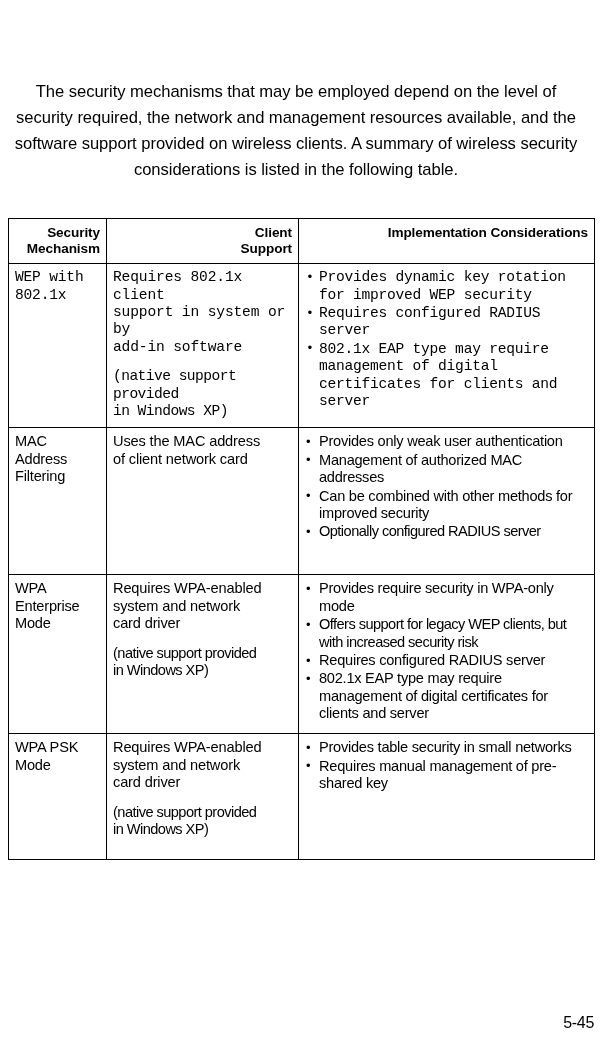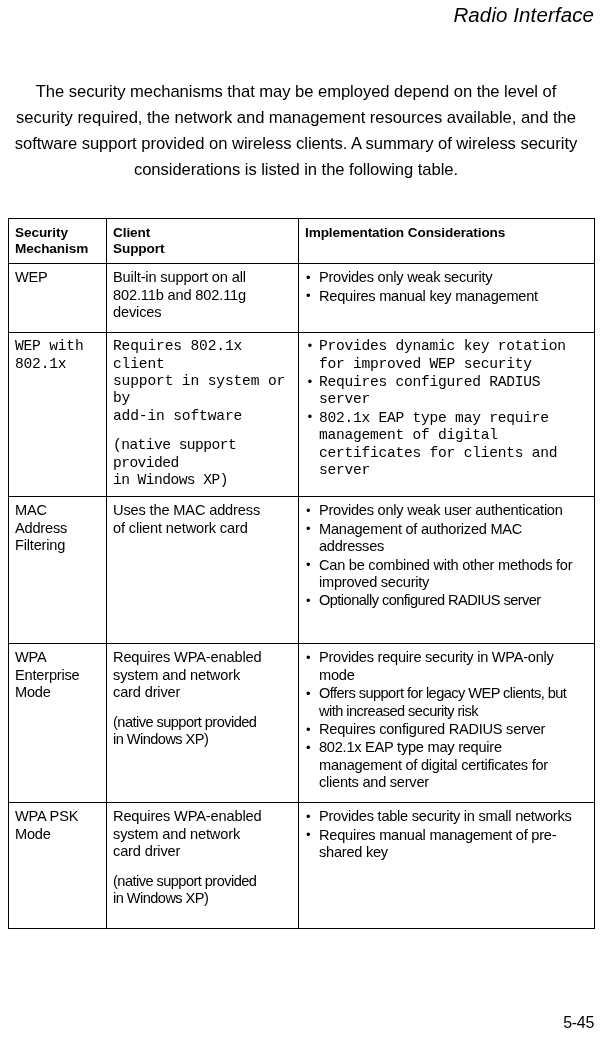--- a/index.html
+++ b/index.html
@@ -69,20 +69,21 @@
   .col-client { width: 192px; }
   .col-impl  { width: 296px; }
 
   
   .sec-table thead th {
     font-size: 13.6px;
     font-weight: bold;
     line-height: 15.6px;
     padding-top: 6px;
     letter-spacing: -0.1px;
+    text-align: right;
   }
   .hdr-l1 { display: block; }
   .hdr-l2 { display: block; }
 
   
   .cell-mech {
     font-size: 14.6px;
     line-height: 17.4px;
     letter-spacing: -0.2px;
     white-space: pre-line;
@@ -137,21 +138,20 @@
     font-size: 16px;
     line-height: 22px;
     letter-spacing: -0.3px;
   }
 </style>
 </head>
 <body>
 
 <div class="page">
 
-  <div class="running-head">Radio Interface</div>
 
   <p class="body-text">The security mechanisms that may be employed depend on the level of security required, the network and management resources available, and the software support provided on wireless clients. A summary of wireless security considerations is listed in the following table.</p>
 
   <table class="sec-table">
     <colgroup>
       <col class="col-mech">
       <col class="col-client">
       <col class="col-impl">
     </colgroup>
     <thead>
@@ -164,34 +164,20 @@
           <span class="hdr-l1">Client</span>
           <span class="hdr-l2">Support</span>
         </th>
         <th>
           <span class="hdr-l1">Implementation Considerations</span>
         </th>
       </tr>
     </thead>
     <tbody>
 
-      <tr class="r-wep">
-        <td class="cell-mech">WEP</td>
-        <td class="cell-client">
-          <p class="primary">Built-in support on all
-802.11b and 802.11g
-devices</p>
-        </td>
-        <td class="cell-impl">
-          <ul class="bullets">
-            <li>Provides only weak security</li>
-            <li>Requires manual key management</li>
-          </ul>
-        </td>
-      </tr>
 
       <tr class="r-wep1x">
         <td class="cell-mech">WEP with
 802.1x</td>
         <td class="cell-client">
           <p class="primary">Requires 802.1x client
 support in system or by
 add-in software</p>
           <p class="native">(native support provided
 in Windows XP)</p>

